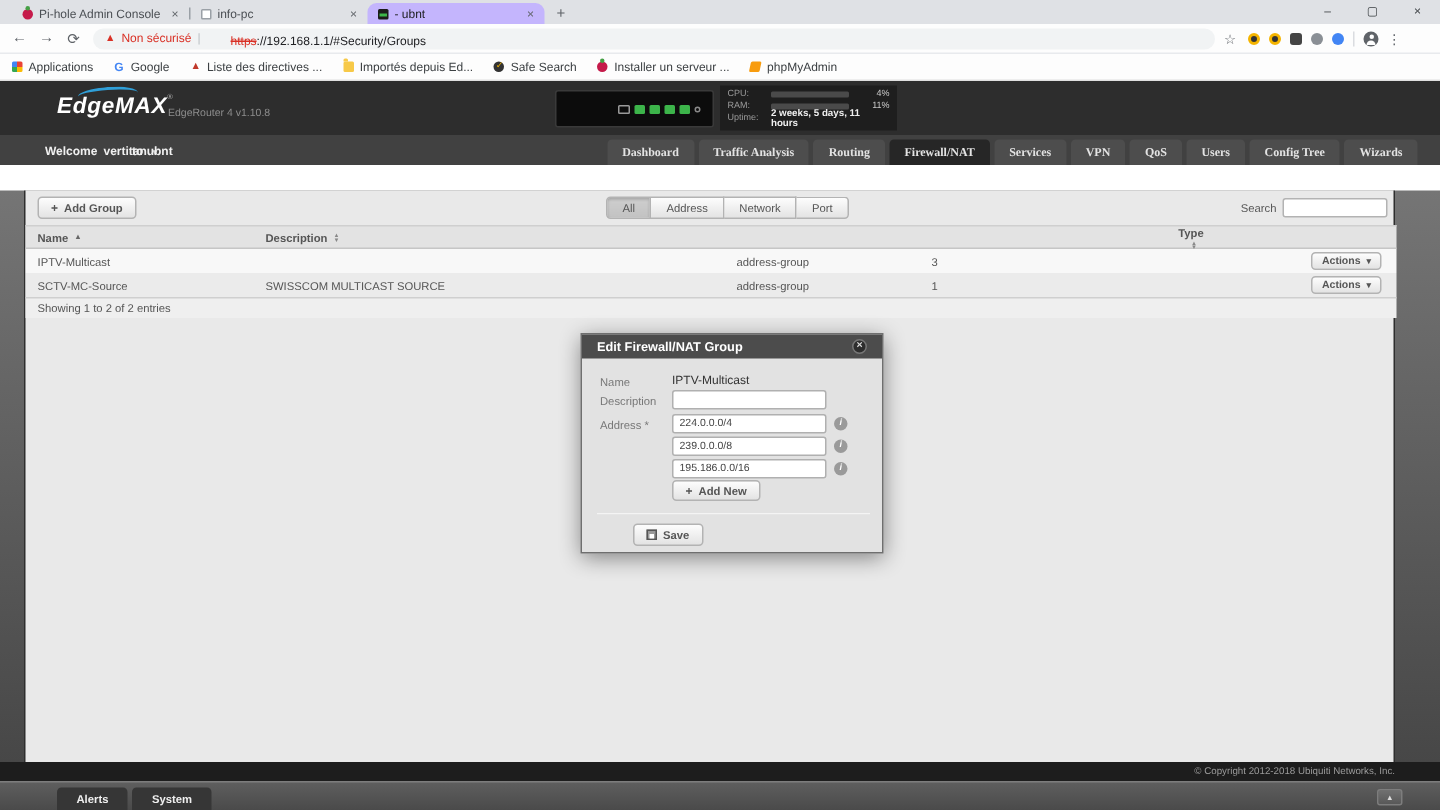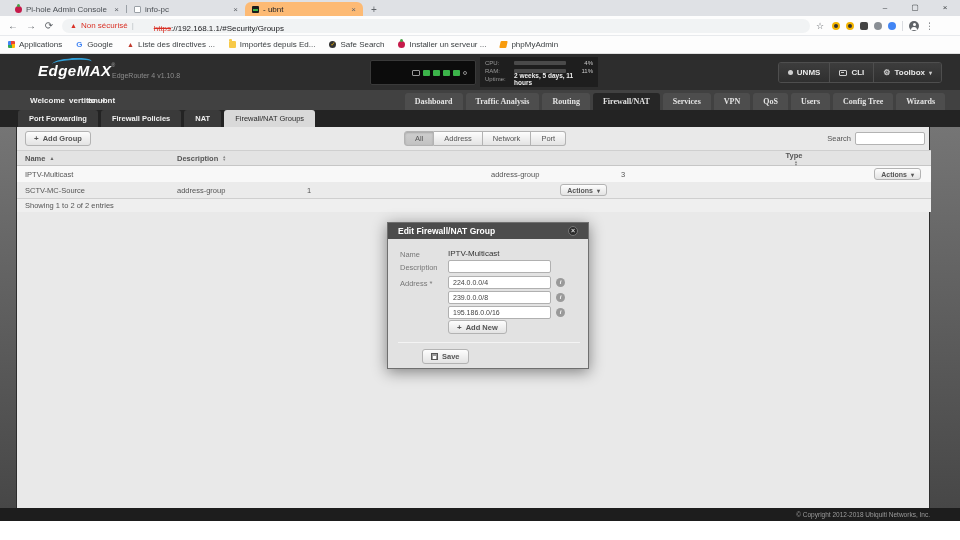--- a/index.html
+++ b/index.html
@@ -2,21 +2,21 @@
 <html><head>
 <meta charset="utf-8">
 <style>
   * { margin:0; padding:0; box-sizing:border-box; }
   body { font-family:"Liberation Sans", sans-serif; }
   .screen { position:relative; width:960px; height:540px; overflow:hidden; background:#fff; }
 
   
   .tabstrip { position:absolute; top:0; left:0; width:960px; height:16px; background:#dfe1e5; display:flex; align-items:flex-end; }
   .tab { height:14px; display:flex; align-items:center; gap:4px; padding:0 7px; width:118px; font-size:8px; color:#4b4f54; border-radius:6px 6px 0 0; position:relative; }
-  .tab.active { background:#fdba74; color:#202124; }
+  .tab.active { background:#c4b5fd; color:#202124; }
   .tab .fav { width:7px; height:7px; flex:0 0 auto; }
   .fav-raspberry { background:#c51a4a; border-radius:50%; position:relative; }
   .fav-raspberry::after { content:""; position:absolute; top:-2px; left:2px; width:3px; height:3px; background:#45a045; border-radius:50%; }
   .fav-page { background:#fff; border:1px solid #9aa0a6; border-radius:1px; }
   .fav-router { background:#1b1b1b; border-radius:1px; position:relative; }
   .fav-router::after { content:""; position:absolute; left:1px; top:3px; width:5px; height:2px; background:#3cb44a; }
   .tab .title { overflow:hidden; white-space:nowrap; text-overflow:ellipsis; flex:1; }
   .tab .close { font-size:8px; color:#5f6368; cursor:default; }
   .tab-sep { width:1px; height:8px; background:#9aa0a6; margin-bottom:3px; }
   .newtab { font-size:10px; color:#5f6368; margin:0 0 1px 8px; }
@@ -259,35 +259,20 @@
       <div class="stat-row">
         <span class="stat-label">RAM:</span>
         <span class="stat-track"><span class="stat-fill fill-ram"></span></span>
         <span class="stat-val">11%</span>
       </div>
       <div class="stat-row">
         <span class="stat-label">Uptime:</span>
         <span class="uptime-val">2 weeks, 5 days, 11 hours</span>
       </div>
     </div>
-    <div class="hdr-buttons">
-      <div class="hdr-btn">
-        <span class="dot-ico"></span>
-        <span>UNMS</span>
-      </div>
-      <div class="hdr-btn">
-        <span class="cli-ico"></span>
-        <span>CLI</span>
-      </div>
-      <div class="hdr-btn">
-        <span class="gear-ico">⚙</span>
-        <span>Toolbox</span>
-        <span class="caret">▾</span>
-      </div>
-    </div>
   </div>
 
   <div class="emx-welcome">
     <div class="welcome-text">
       <span>Welcome</span>
       <span>vertitan</span>
       <span class="caret">▾</span>
     </div>
     <div class="welcome-to">to ubnt</div>
     <div class="nav-tabs">
@@ -297,26 +282,20 @@
       <div class="nav-tab active">Firewall/NAT</div>
       <div class="nav-tab">Services</div>
       <div class="nav-tab">VPN</div>
       <div class="nav-tab">QoS</div>
       <div class="nav-tab">Users</div>
       <div class="nav-tab">Config Tree</div>
       <div class="nav-tab">Wizards</div>
     </div>
   </div>
 
-  <div class="emx-subtabs">
-    <div class="sub-tab">Port Forwarding</div>
-    <div class="sub-tab">Firewall Policies</div>
-    <div class="sub-tab">NAT</div>
-    <div class="sub-tab active">Firewall/NAT Groups</div>
-  </div>
 
   <div class="emx-body">
     <div class="panel">
 
       <div class="btn addgroup">
         <span class="plus-ico">+</span>
         <span>Add Group</span>
       </div>
 
       <div class="filters">
@@ -361,20 +340,21 @@
         <div class="c-actions">
           <div class="btn actions-btn">
             <span>Actions</span>
             <span class="caret" style="color:#555">▾</span>
           </div>
         </div>
       </div>
 
       <div class="tbl-row row-1">
         <div class="c-name">SCTV-MC-Source</div>
+        <div class="c-desc">SWISSCOM MULTICAST SOURCE</div>
         <div class="c-type">address-group</div>
         <div class="c-members">1</div>
         <div class="c-actions">
           <div class="btn actions-btn">
             <span>Actions</span>
             <span class="caret" style="color:#555">▾</span>
           </div>
         </div>
       </div>
 
@@ -408,14 +388,21 @@
     <div class="m-divider"></div>
     <div class="btn savebtn">
       <span class="save-ico"></span>
       <span>Save</span>
     </div>
   </div>
 
   <div class="emx-copyright">
     <span class="copy-text">© Copyright 2012-2018 Ubiquiti Networks, Inc.</span>
   </div>
+  <div class="emx-bottombar">
+    <div class="bottom-tabs">
+      <div class="bottom-tab">Alerts</div>
+      <div class="bottom-tab">System</div>
+    </div>
+    <div class="up-btn">▴</div>
+  </div>
 
 </div>
 
 </body></html>

